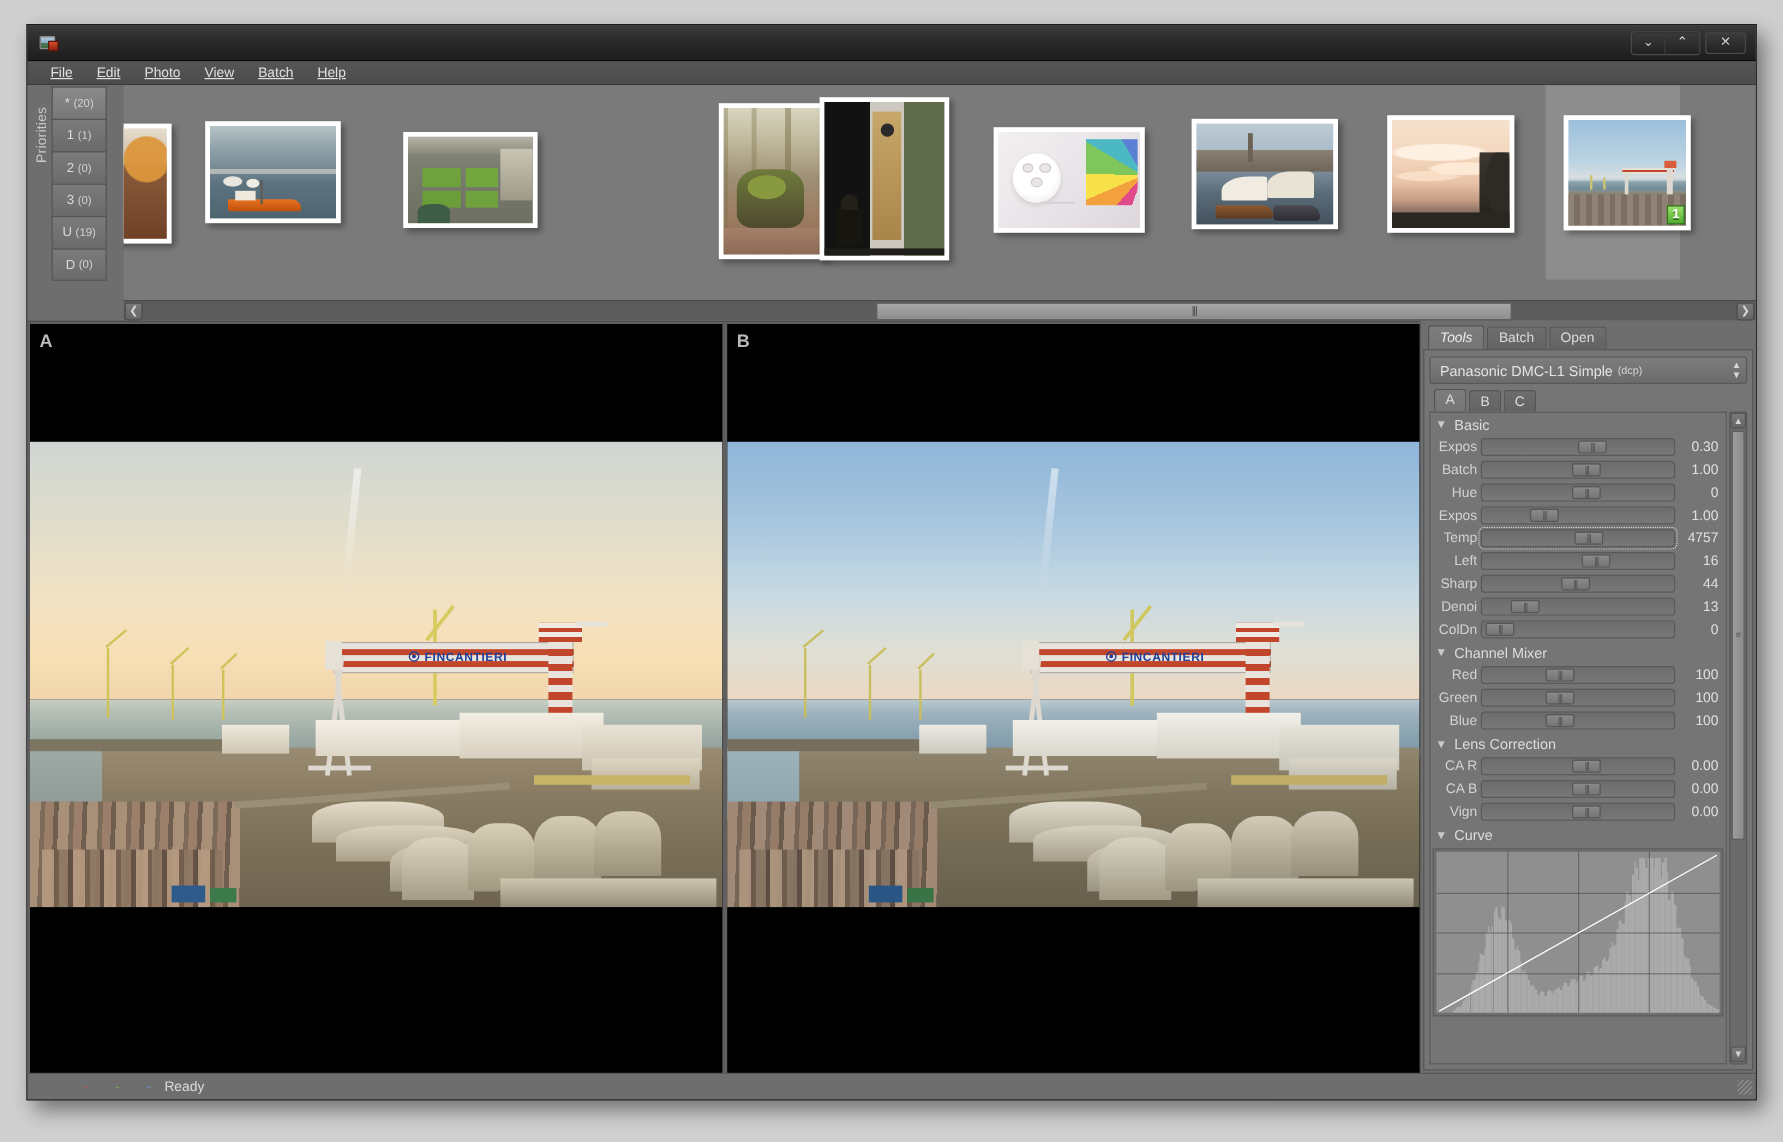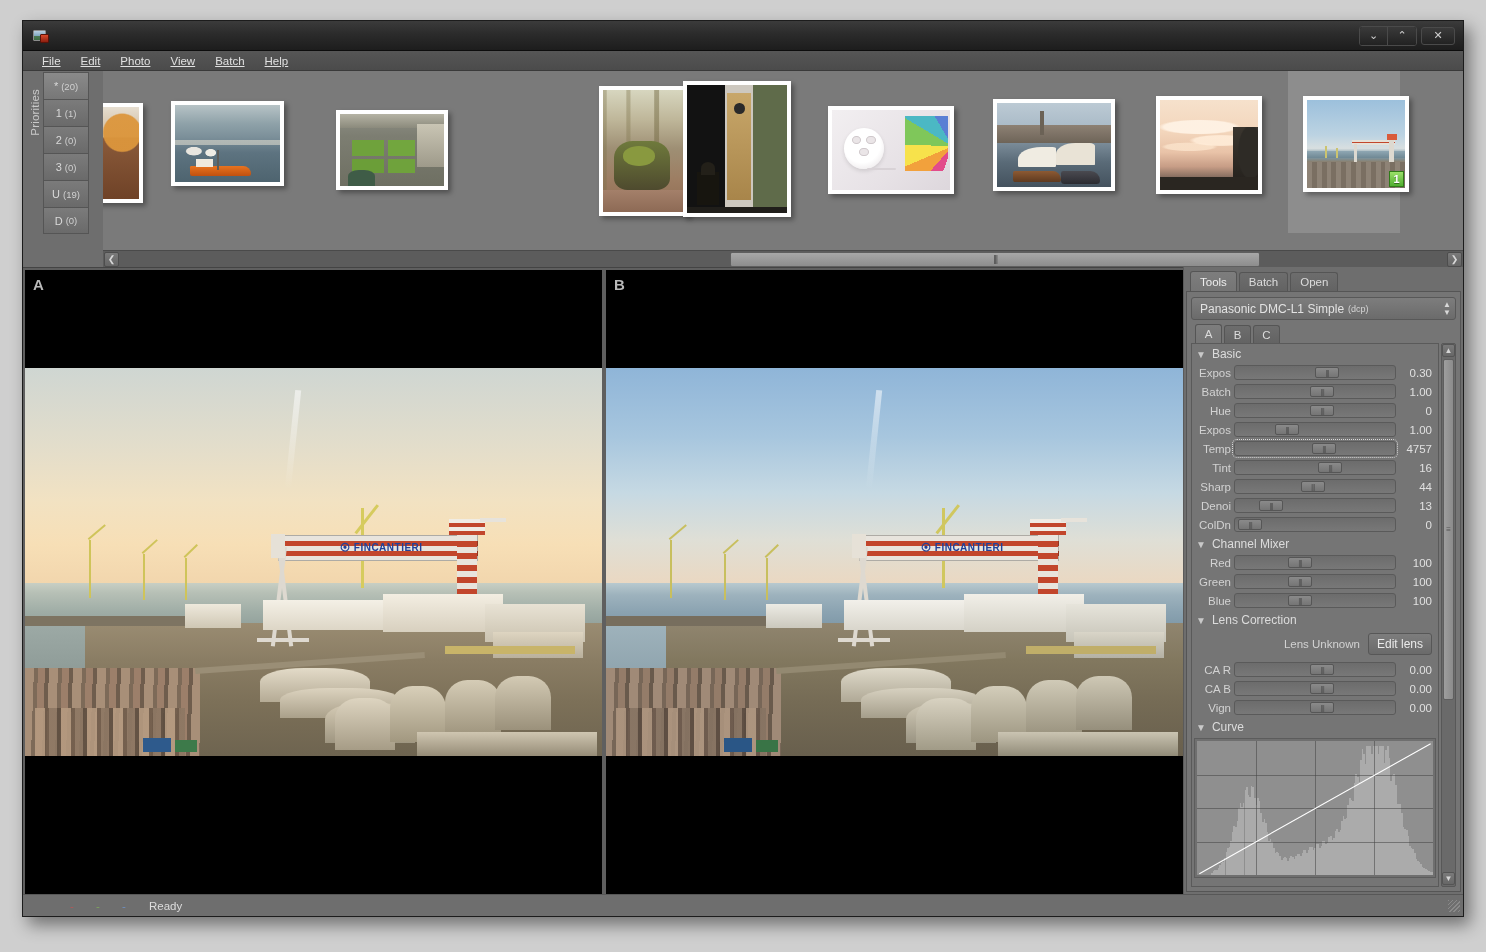--- a/index.html
+++ b/index.html
@@ -187,21 +187,21 @@
   #tooltabs { display:flex; align-items:flex-end; height:20px; padding-left:4px; }
   .ttab {
     height:19px; padding:0 9px;
     background:linear-gradient(180deg,#6d6d6d,#636363);
     border:1px solid #555; border-bottom:none;
     border-radius:3px 3px 0 0;
     color:#dcdcdc; font-size:11.5px;
     display:flex; align-items:center;
     margin-right:2px;
   }
-  .ttab.active { background:linear-gradient(180deg,#7d7d7d,#757575); height:20px; color:#ededed; }
+  .ttab.active { background:linear-gradient(180deg,#7d7d7d,#757575); height:20px; color:#ededed;font-style:italic; }
   #toolbody {
     flex:1; min-height:0;
     border:1px solid #555;
     background:#757575;
     display:flex; flex-direction:column;
     padding:5px 4px 4px 4px;
     position:relative;
   }
   #profile-select {
     height:23px; margin-bottom:4px;
@@ -287,21 +287,21 @@
     color:#555; font-size:8px;
   }
   
   #statusbar {
     flex:0 0 22px; background:#6e6e6e;
     border-top:1px solid #575757;
     display:flex; align-items:center; padding-left:36px; gap:0;
     font-size:11.5px; color:#d8d8d8;
   }
   .stat-dash { width:26px; text-align:center; }
-  #status-text { margin-left:12px; color:#dcdcdc; }
+  #status-text { margin-left:0; color:#dcdcdc; }
   #grip { margin-left:auto; margin-right:3px; width:12px; height:12px;
      background:repeating-linear-gradient(135deg,#8a8a8a 0 1px,transparent 1px 3px);}
 </style>
 </head>
 <body>
 
 <div id="window">
 
   <div id="titlebar">
     <div id="app-icon">
@@ -653,21 +653,21 @@
               <div class="sval">1.00</div>
             </div>
             <div class="srow focused">
               <div class="slabel">Temp</div>
               <div class="strack">
                   <div class="sknob" style="left:48%;">|||</div>
                 </div>
               <div class="sval">4757</div>
             </div>
             <div class="srow">
-              <div class="slabel">Tint</div>
+              <div class="slabel">Left</div>
               <div class="strack">
                   <div class="sknob" style="left:52%;">|||</div>
                 </div>
               <div class="sval">16</div>
             </div>
             <div class="srow">
               <div class="slabel">Sharp</div>
               <div class="strack">
                   <div class="sknob" style="left:41%;">|||</div>
                 </div>
@@ -710,24 +710,20 @@
               <div class="slabel">Blue</div>
               <div class="strack">
                   <div class="sknob" style="left:33%;">|||</div>
                 </div>
               <div class="sval">100</div>
             </div>
 
             <div class="section-head">
               <span class="tri-open">▼</span>
               <span>Lens Correction</span>
-            </div>
-            <div class="lens-row">
-              <span class="lens-text">Lens Unknown</span>
-              <span id="edit-lens-btn">Edit lens</span>
             </div>
             <div class="srow">
               <div class="slabel">CA R</div>
               <div class="strack">
                   <div class="sknob" style="left:47%;">|||</div>
                 </div>
               <div class="sval">0.00</div>
             </div>
             <div class="srow">
               <div class="slabel">CA B</div>

